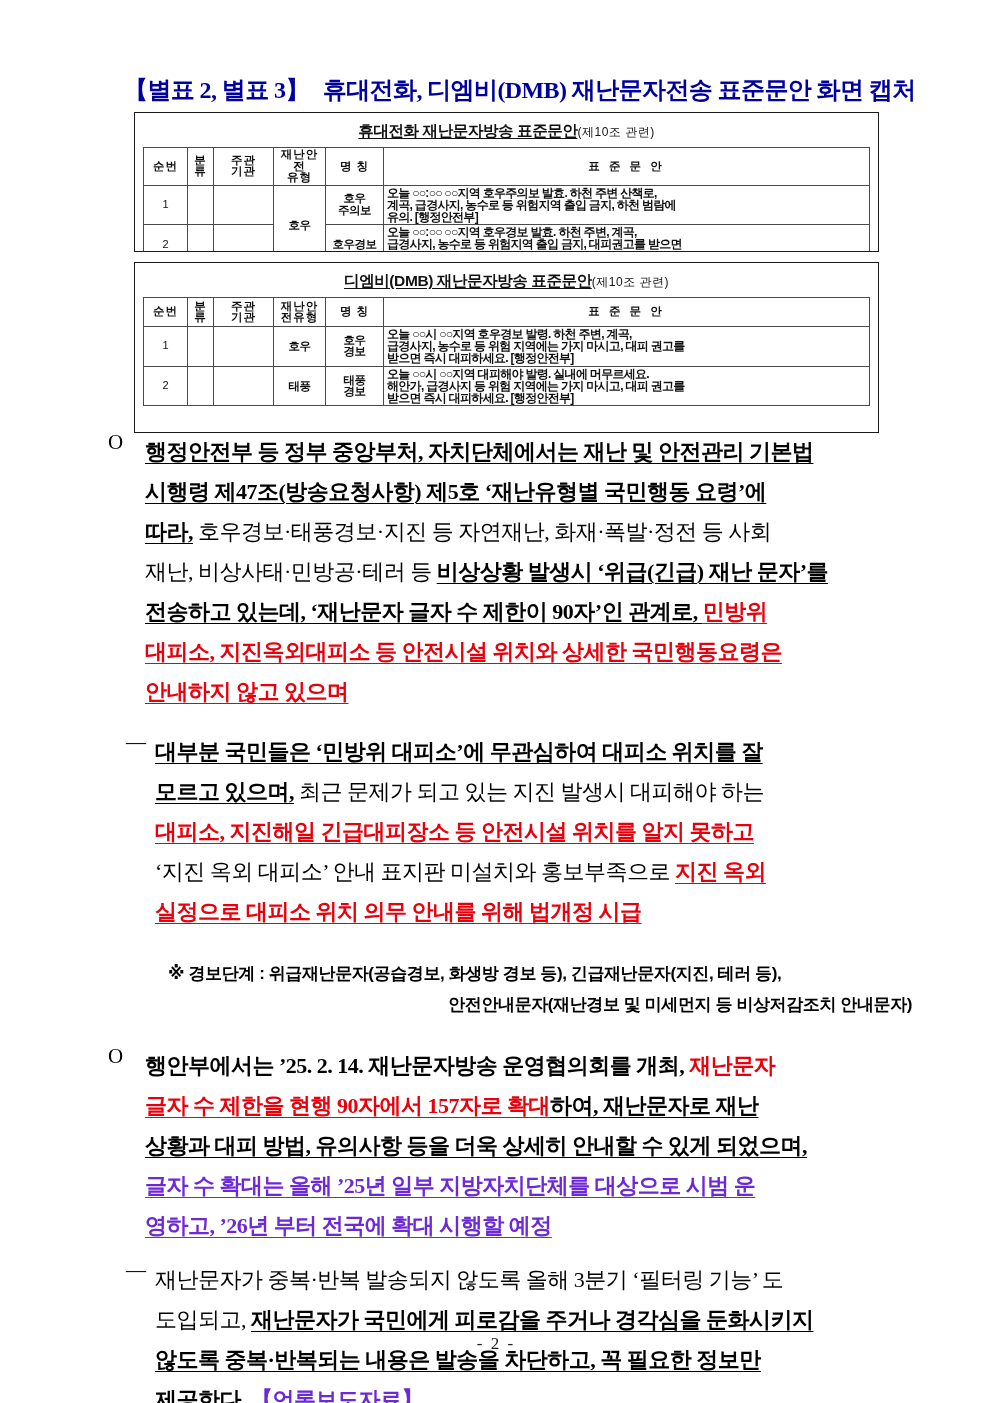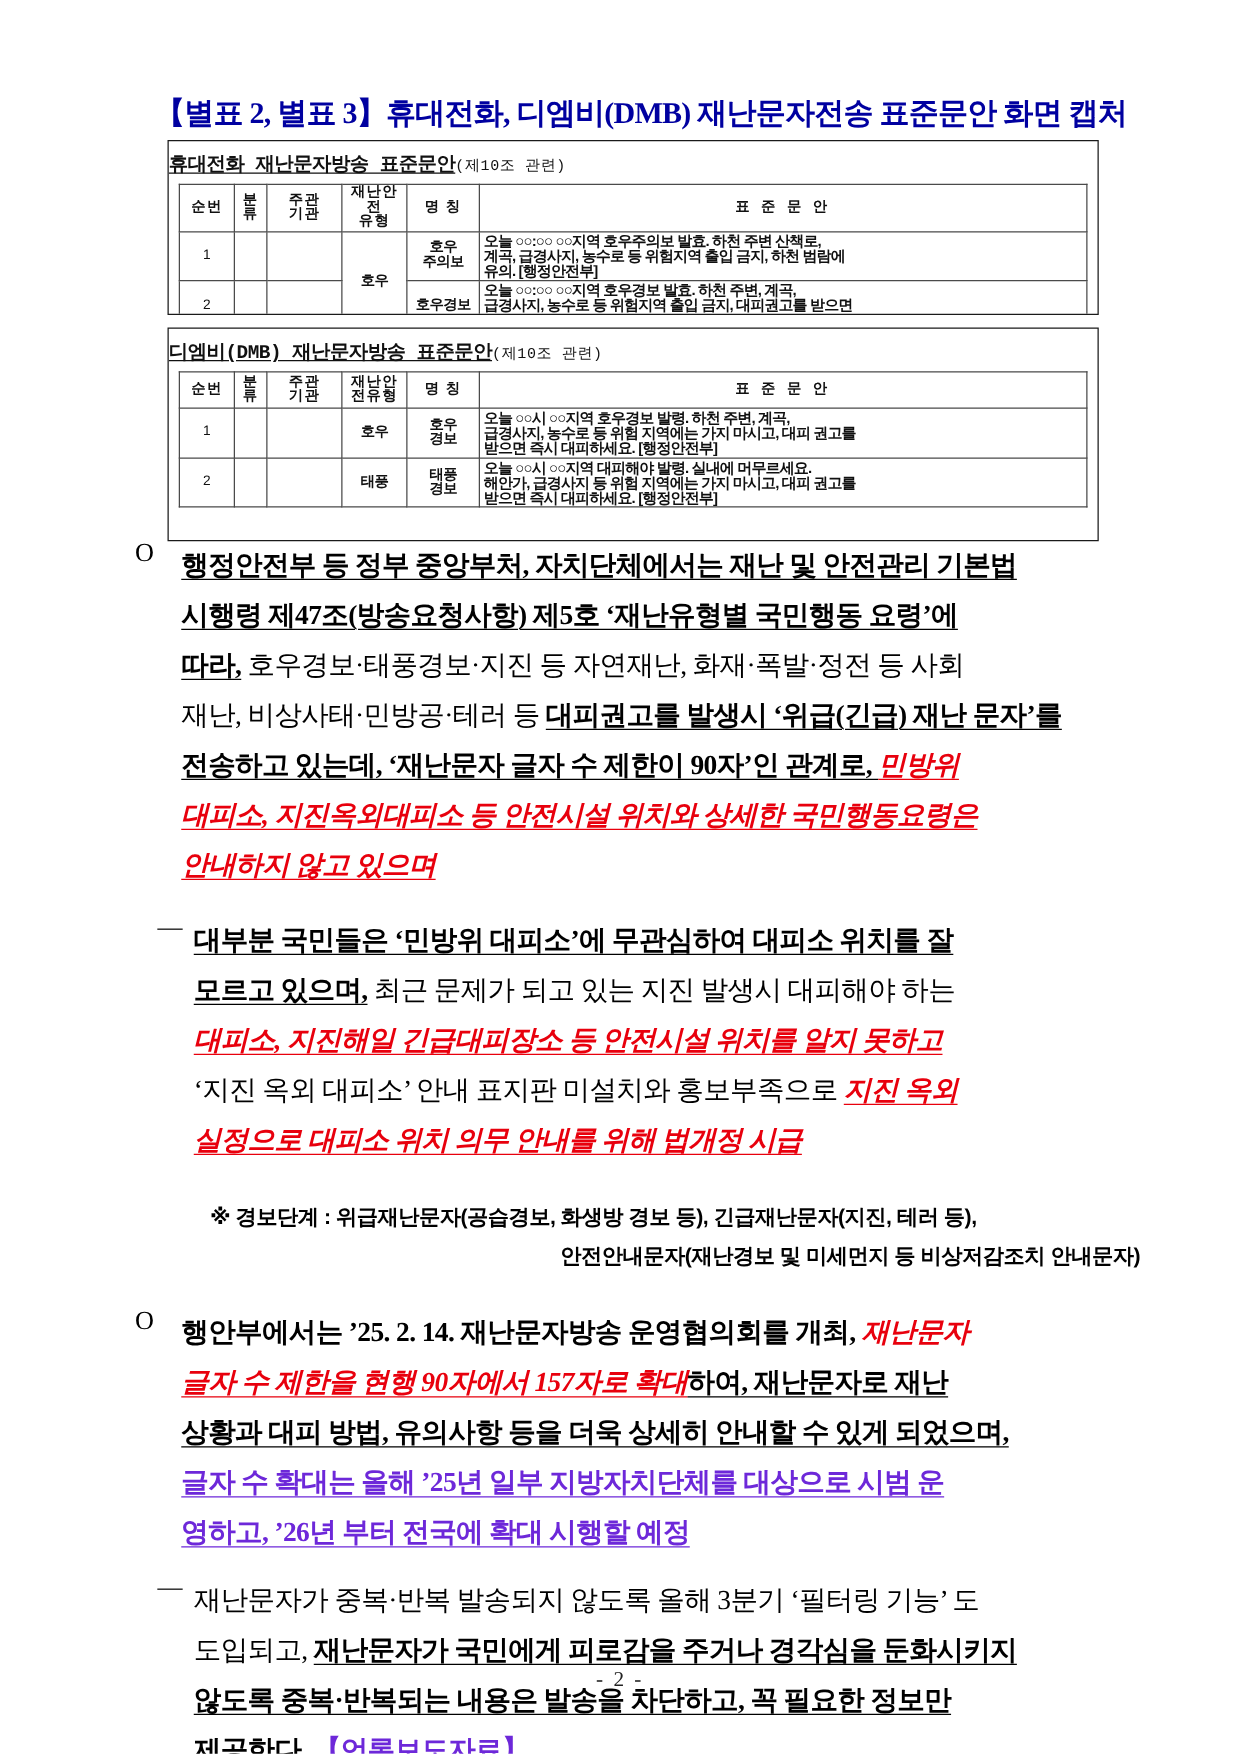--- a/index.html
+++ b/index.html
@@ -33,20 +33,21 @@
     font-size: 24px;
     font-weight: bold;
     color: #0000a0;
     letter-spacing: -0.6px;
     white-space: nowrap;
   }
   .doc-heading .bracket-tag {
     font-weight: bold;
   }
   .doc-heading .heading-rest {
+    margin-left: 14px;
   }
 
   
   .capture-box {
     position: absolute;
     box-sizing: border-box;
     border: 1.6px solid #1a1a1a;
     background: #ffffff;
     overflow: hidden;
   }
@@ -57,27 +58,27 @@
     height: 140px;
   }
   #capture-box-dmb {
     left: 134px;
     top: 262px;
     width: 745px;
     height: 171px;
   }
 
   .capture-title {
-    text-align: left;
+    text-align: center;
     font-size: 15.5px;
     font-weight: bold;
     color: #111;
     padding: 8px 0 5px 0;
     letter-spacing: -0.4px;
-    font-family: Liberation Mono, monospace;
+    font-family: Liberation Sans, sans-serif;
   }
   .capture-title .t-main {
     text-decoration: underline;
     text-underline-offset: 2px;
   }
   .capture-title .t-sub {
     font-weight: normal;
     font-size: 12px;
     letter-spacing: 0.5px;
   }
@@ -178,21 +179,21 @@
   .line {
     display: block;
     font-size: 22px;
     line-height: 40px;
     letter-spacing: -0.5px;
     white-space: nowrap;
   }
 
   .u   { text-decoration: underline; text-underline-offset: 4px; text-decoration-thickness: 1.2px; }
   .b   { font-weight: bold; }
-  .red { color: #e8000d; font-style: italic; }
+  .red { color: #e8000d; }
   .blue{ color: #6d28d9; }
 
   
   .note-block {
     padding-left: 168px;
     padding-right: 80px;
   }
   .note-block .line {
     font-size: 17px;
     line-height: 31px;
@@ -375,21 +376,21 @@
     </table>
   </div>
 
   <div class="body-content">
 
     <div class="para-block para-o">
       <span class="marker-o">O</span>
       <span class="line"><span class="b u">행정안전부 등 정부 중앙부처, 자치단체에서는 재난 및 안전관리 기본법</span></span>
       <span class="line"><span class="b u">시행령 제47조(방송요청사항) 제5호 ‘재난유형별 국민행동 요령’에</span></span>
       <span class="line"><span class="b u">따라,</span><span> 호우경보·태풍경보·지진 등 자연재난, 화재·폭발·정전 등 사회</span></span>
-      <span class="line"><span>재난, 비상사태·민방공·테러 등 </span><span class="b u">대피권고를 발생시 ‘위급(긴급) 재난 문자’를</span></span>
+      <span class="line"><span>재난, 비상사태·민방공·테러 등 </span><span class="b u">비상상황 발생시 ‘위급(긴급) 재난 문자’를</span></span>
       <span class="line"><span class="b u">전송하고 있는데, ‘재난문자 글자 수 제한이 90자’인 관계로, </span><span class="b u red">민방위</span></span>
       <span class="line"><span class="b u red">대피소, 지진옥외대피소 등 안전시설 위치와 상세한 국민행동요령은</span></span>
       <span class="line"><span class="b u red">안내하지 않고 있으며</span></span>
     </div>
 
     <div class="spacer-20"></div>
 
     <div class="para-block para-dash">
       <span class="marker-dash">—</span>
       <span class="line"><span class="b u">대부분 국민들은 ‘민방위 대피소’에 무관심하여 대피소 위치를 잘</span></span>

